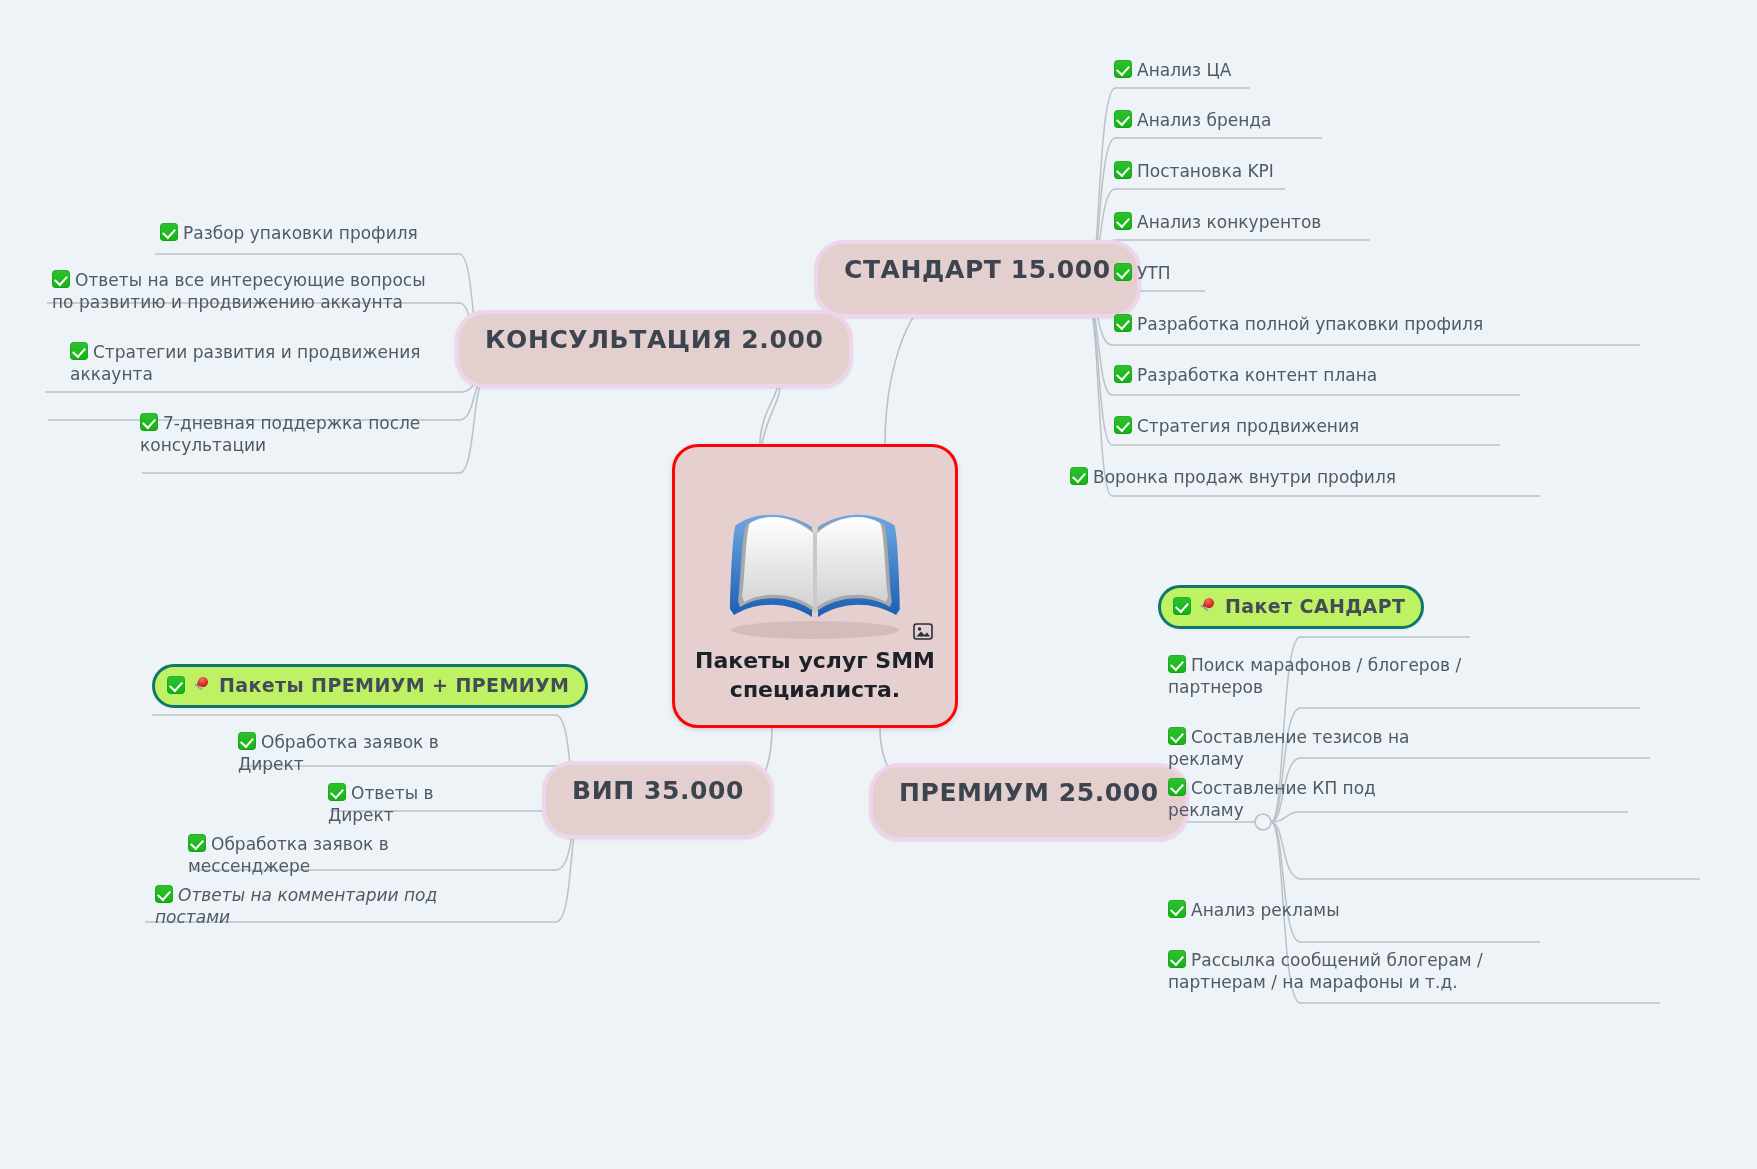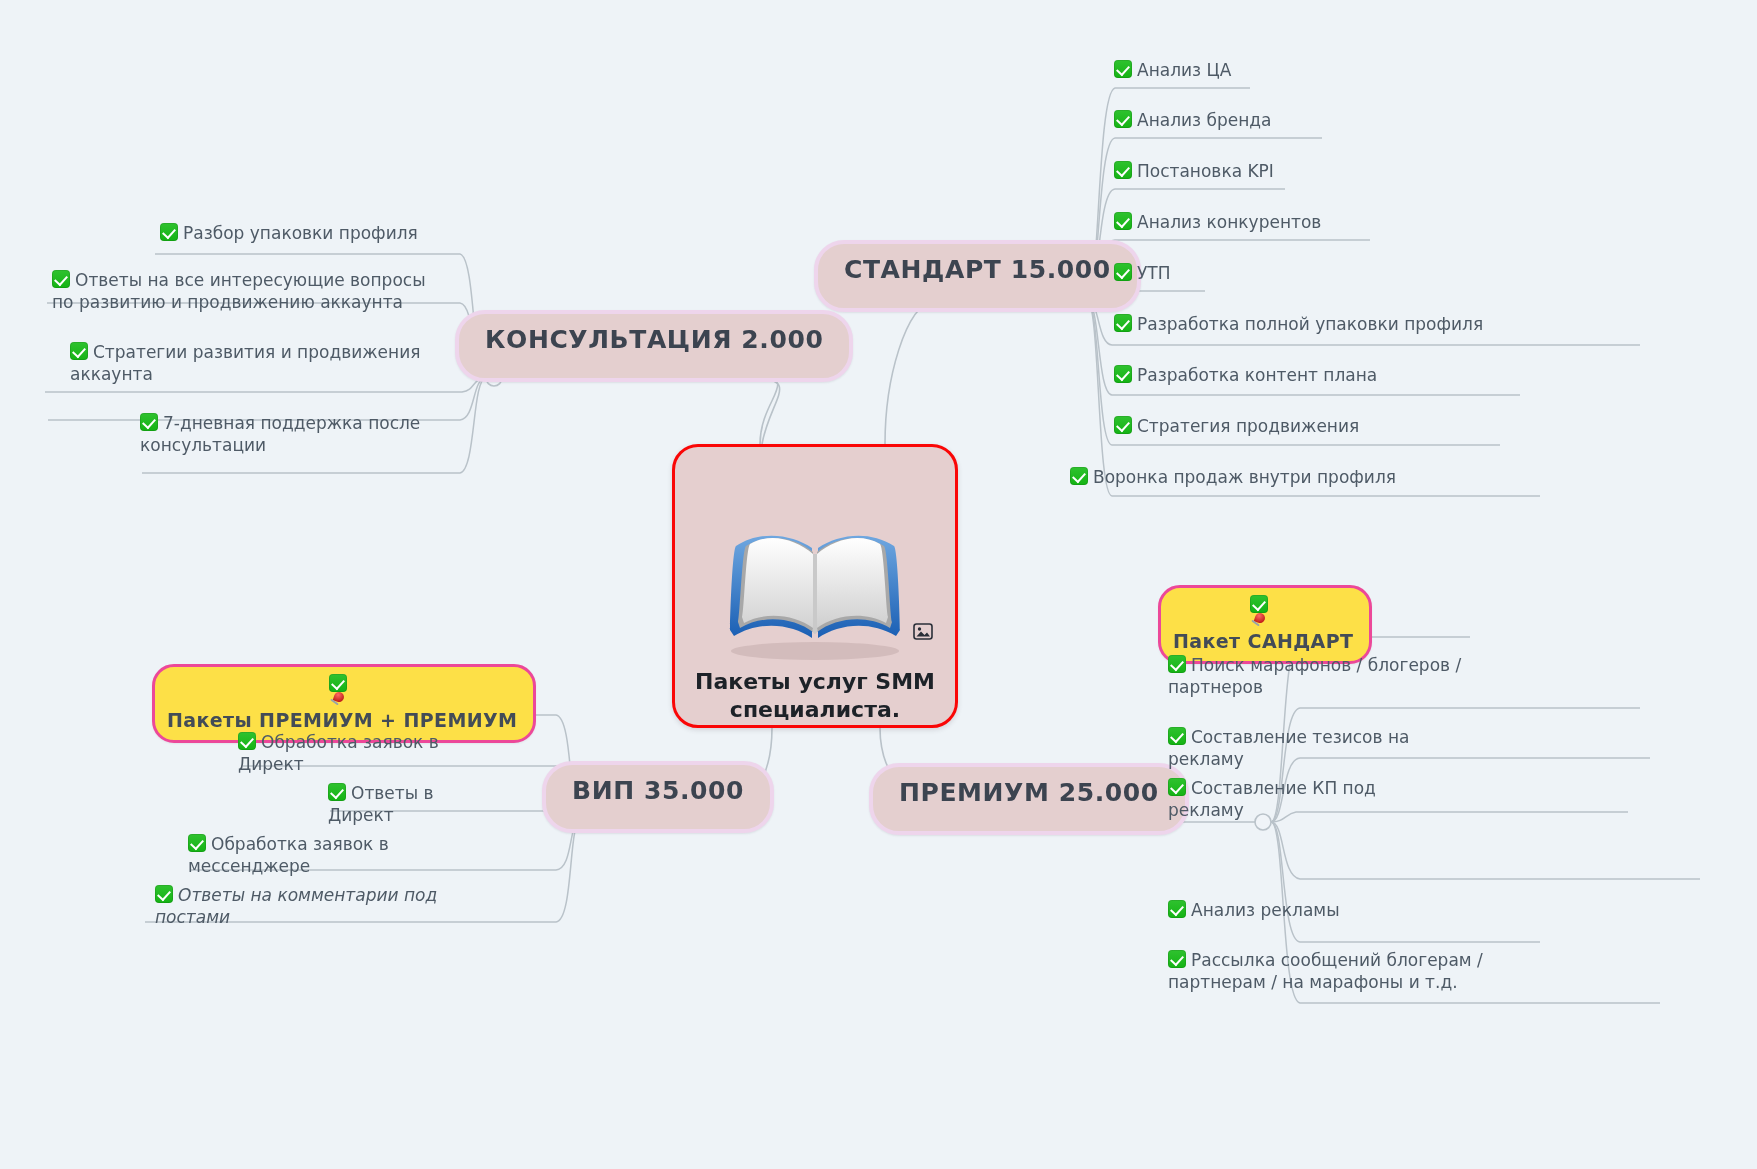--- a/index.html
+++ b/index.html
@@ -62,55 +62,54 @@
   .pill {
     position: absolute;
     display: flex; align-items: center; justify-content: center;
     background: #e4cfcf;
     border: 4px solid #eed5ec;
     border-radius: 30px;
     color: #3c4450;
     font-weight: 700;
     font-size: 25px;
     letter-spacing: .6px;
-    padding: 11px 26px 24px;
+    padding: 11px 26px 30px;
     box-shadow: 0 1px 2px rgba(60,60,80,.10);
     white-space: nowrap;
   }
 
   
   .hl {
     position: absolute;
     display: flex; align-items: center;
-    background: #fde047;
-    border: 3px solid #ec4899;
+    background: #bef264;
+    border: 3px solid #0f766e;
     border-radius: 22px;
     padding: 7px 16px 9px 12px;
     font-size: 19px;
     font-weight: 700;
     color: #434c57;
     white-space: nowrap;
     box-shadow: 0 1px 2px rgba(70,60,90,.07);
-    flex-direction: column;
   }
   .hl .tick { margin-right: 9px; }
   .hl .pin { margin-right: 8px; }
   .hl .lbl { letter-spacing: .4px; }
 
   
   #central {
     position: absolute;
     left: 672px; top: 444px;
     width: 286px; height: 284px;
     background: #e5cfcf;
     border: 3px solid #fa0606;
     border-radius: 26px;
     box-shadow: 0 2px 5px rgba(60,50,60,.16);
     display: flex; flex-direction: column;
-    align-items: center; justify-content: flex-end;
+    align-items: center; justify-content: center;
     padding-top: 24px;
   }
   #central .book { width: 186px; height: 150px; margin-bottom: 6px; }
   #central .ctitle {
     font-size: 22px; font-weight: 700; color: #1d2228;
     text-align: center; line-height: 1.3;
     padding: 0 14px;
   }
   #central .imgicon {
     position: absolute; right: 22px; bottom: 85px;

